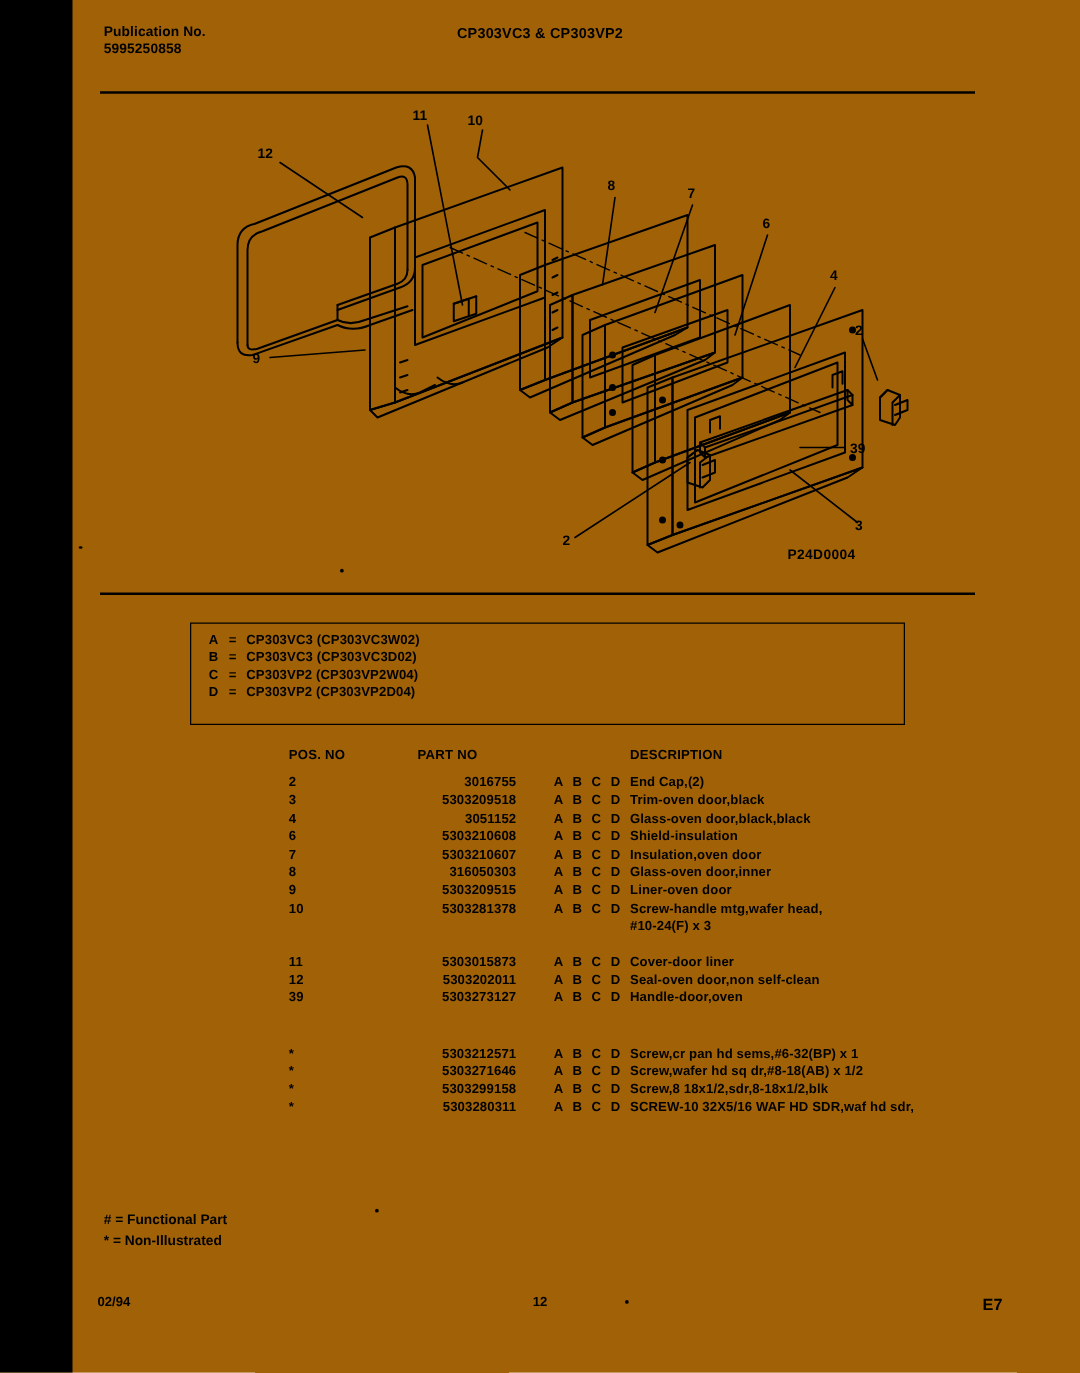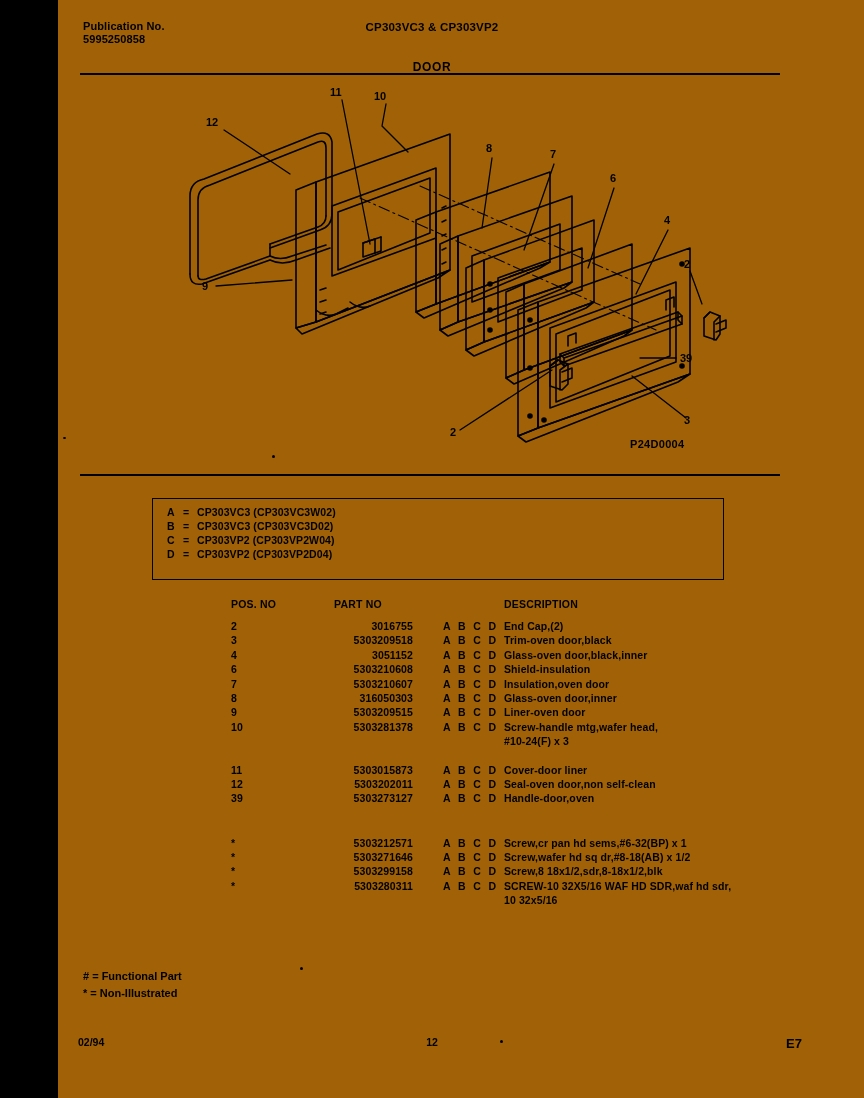--- a/index.html
+++ b/index.html
@@ -62,21 +62,20 @@
   <div class="speck" style="left:63px;top:437px;width:3px;height:2px;"></div>
   <div class="speck" style="left:272px;top:455px;width:3px;height:3px;"></div>
   <div class="speck" style="left:300px;top:967px;width:3px;height:3px;"></div>
   <div class="speck" style="left:500px;top:1040px;width:3px;height:3px;"></div>
 
   <div class="pub-block">
     <div>Publication No.</div>
     <div>5995250858</div>
   </div>
   <div class="model-title">CP303VC3 &amp; CP303VP2</div>
-  <div class="section-title">DOOR</div>
   <div class="rule-top"></div>
 
   <div class="diagram">
     <svg width="640" height="390" viewBox="0 0 640 390">
       <g fill="none" stroke="#000" stroke-width="1.6" stroke-linejoin="round" stroke-linecap="round">
 
         <g>
           <path d="M70 196 L70 118 Q70 104 84 101 L197 56 Q210 52 212 64 L212 136"></path>
           <path d="M78 198 L78 122 Q78 110 90 107 L198 64 Q206 61 206 70 L206 138"></path>
           <path d="M70 196 Q70 208 82 206 L150 182"></path>
@@ -249,21 +248,21 @@
     <div class="t-row">
       <span class="c-pos">3</span>
       <span class="c-part">5303209518</span>
       <span class="c-abcd">A B C D</span>
       <span class="c-desc">Trim-oven door,black</span>
     </div>
     <div class="t-row">
       <span class="c-pos">4</span>
       <span class="c-part">3051152</span>
       <span class="c-abcd">A B C D</span>
-      <span class="c-desc">Glass-oven door,black,inner</span>
+      <span class="c-desc">Glass-oven door,black,black</span>
     </div>
     <div class="t-row">
       <span class="c-pos">6</span>
       <span class="c-part">5303210608</span>
       <span class="c-abcd">A B C D</span>
       <span class="c-desc">Shield-insulation</span>
     </div>
     <div class="t-row">
       <span class="c-pos">7</span>
       <span class="c-part">5303210607</span>
@@ -332,23 +331,20 @@
       <span class="c-pos">*</span>
       <span class="c-part">5303299158</span>
       <span class="c-abcd">A B C D</span>
       <span class="c-desc">Screw,8 18x1/2,sdr,8-18x1/2,blk</span>
     </div>
     <div class="t-row">
       <span class="c-pos">*</span>
       <span class="c-part">5303280311</span>
       <span class="c-abcd">A B C D</span>
       <span class="c-desc">SCREW-10 32X5/16 WAF HD SDR,waf hd sdr,</span>
-    </div>
-    <div class="t-row cont">
-      <span class="c-desc">10 32x5/16</span>
     </div>
   </div>
 
   <div class="notes">
     <div># = Functional Part</div>
     <div>* = Non-Illustrated</div>
   </div>
 
   <div class="footer">
     <span class="f-left">02/94</span>

